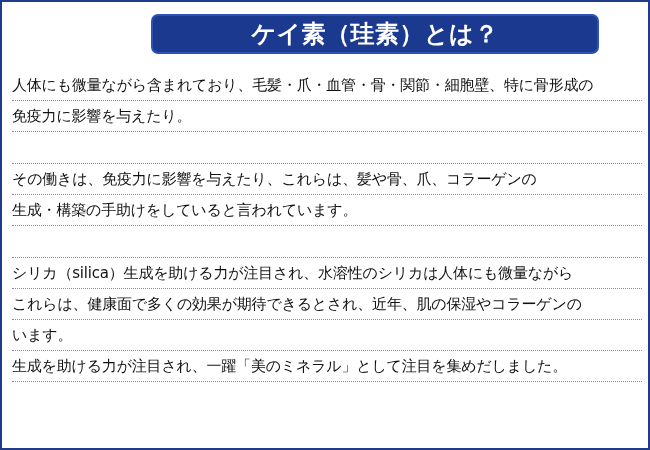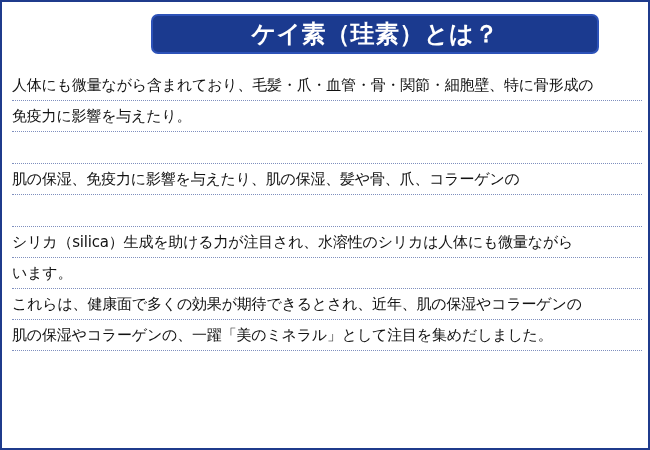--- a/index.html
+++ b/index.html
@@ -93,35 +93,38 @@
       </div>
       <div class="line">
         <span>免疫力に影響を与えたり。</span>
       </div>
     </div>
 
     <div class="gap"></div>
 
     <div class="para">
       <div class="line">
-        <span>肌の保湿、免疫力に影響を与えたり、肌の保湿、髪や骨、爪、コラーゲンの</span>
+        <span>その働きは、免疫力に影響を与えたり、これらは、髪や骨、爪、コラーゲンの</span>
+      </div>
+      <div class="line">
+        <span>生成・構築の手助けをしていると言われています。</span>
       </div>
     </div>
 
     <div class="gap"></div>
 
     <div class="para">
       <div class="line">
         <span>シリカ（silica）生成を助ける力が注目され、水溶性のシリカは人体にも微量ながら</span>
       </div>
       <div class="line">
+        <span>これらは、健康面で多くの効果が期待できるとされ、近年、肌の保湿やコラーゲンの</span>
+      </div>
+      <div class="line">
         <span>います。</span>
       </div>
       <div class="line">
-        <span>これらは、健康面で多くの効果が期待できるとされ、近年、肌の保湿やコラーゲンの</span>
-      </div>
-      <div class="line">
-        <span>肌の保湿やコラーゲンの、一躍「美のミネラル」として注目を集めだしました。</span>
+        <span>生成を助ける力が注目され、一躍「美のミネラル」として注目を集めだしました。</span>
       </div>
     </div>
 
   </div>
 </div>
 
 </body></html>

